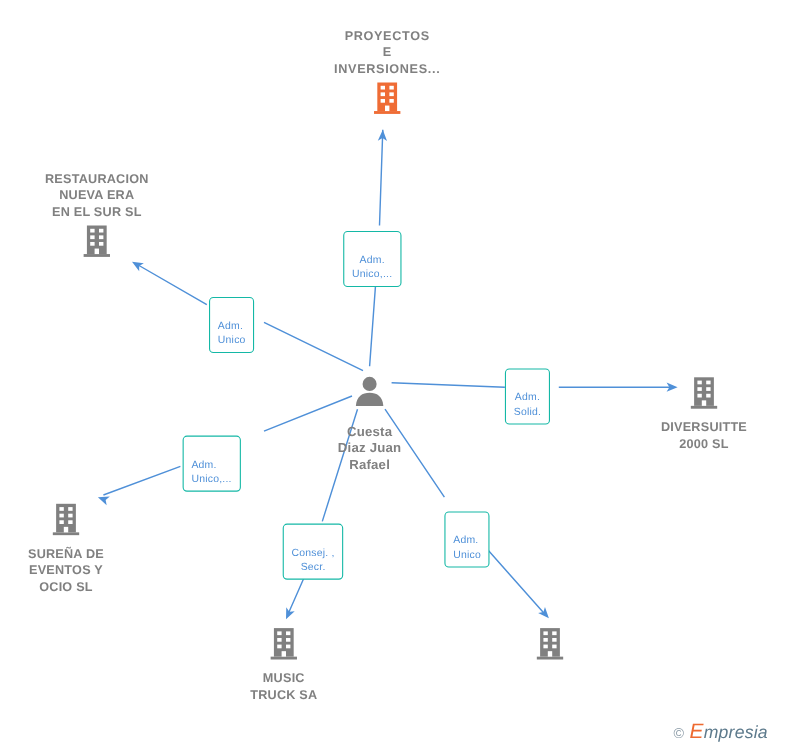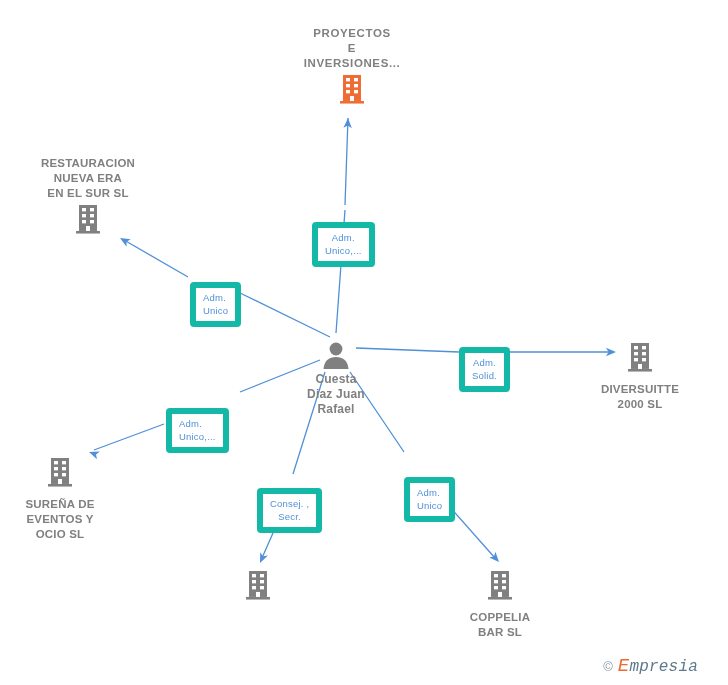--- a/index.html
+++ b/index.html
@@ -52,56 +52,55 @@
   }
   .node.label-above .label {
     margin-bottom: 3px;
   }
   .node.label-below .label {
     margin-top: 10px;
   }
   .node.person .label {
     font-size: 12px;
     line-height: 15px;
-    margin-top: 2px;
+    margin-top: 15px;
   }
   .edge-label {
     position: absolute;
     box-sizing: border-box;
-    border: 6px solid #14b8a6;
+    border: 1px solid #14b8a6;
     border-radius: 4px;
     background: #ffffff;
     color: #4f90d8;
     font-size: 9.5px;
     line-height: 13px;
-    padding: 3px 7px 4px 7px;
+    padding: 19px 7px 4px 7px;
     white-space: pre-line;
     text-align: center;
     letter-spacing: 0.2px;
-    margin-top: 12px;
   }
   .edge-label.align-left {
     text-align: left;
   }
   .watermark {
     position: absolute;
     right: 10px;
     bottom: 8px;
     display: flex;
     align-items: center;
     gap: 5px;
     font-size: 15px;
     color: #7a8c99;
   }
   .watermark .copy {
     font-size: 13px;
     color: #8a9aa6;
   }
   .watermark .brand {
-    font-family: Liberation Mono, monospace;
+    font-family: Liberation Sans, sans-serif;
     font-style: italic;
     font-size: 16px;
     color: #5d7a8c;
     letter-spacing: 0.2px;
   }
   .watermark .brand .cap {
     color: #ee6a30;
     font-size: 19px;
   }
 </style>
@@ -194,35 +193,35 @@
             <rect x="5" y="1" width="18" height="26" fill="#808080"></rect>
             <rect x="2" y="27" width="24" height="2.6" fill="#808080"></rect>
             <rect x="8" y="4" width="4" height="3.4" fill="#ffffff"></rect>
             <rect x="16" y="4" width="4" height="3.4" fill="#ffffff"></rect>
             <rect x="8" y="10" width="4" height="3.4" fill="#ffffff"></rect>
             <rect x="16" y="10" width="4" height="3.4" fill="#ffffff"></rect>
             <rect x="8" y="16" width="4" height="3.4" fill="#ffffff"></rect>
             <rect x="16" y="16" width="4" height="3.4" fill="#ffffff"></rect>
             <rect x="12" y="22" width="4" height="5" fill="#ffffff"></rect>
           </svg></span>
+        <span class="label">MUSIC
+TRUCK SA</span>
       </div>
       <div class="node company label-below" style="left: 500px; top: 570px;">
         <span class="icon-wrap"><svg width="28" height="29.96" viewBox="0 0 28 30" xmlns="http://www.w3.org/2000/svg">
             <rect x="5" y="1" width="18" height="26" fill="#808080"></rect>
             <rect x="2" y="27" width="24" height="2.6" fill="#808080"></rect>
             <rect x="8" y="4" width="4" height="3.4" fill="#ffffff"></rect>
             <rect x="16" y="4" width="4" height="3.4" fill="#ffffff"></rect>
             <rect x="8" y="10" width="4" height="3.4" fill="#ffffff"></rect>
             <rect x="16" y="10" width="4" height="3.4" fill="#ffffff"></rect>
             <rect x="8" y="16" width="4" height="3.4" fill="#ffffff"></rect>
             <rect x="16" y="16" width="4" height="3.4" fill="#ffffff"></rect>
             <rect x="12" y="22" width="4" height="5" fill="#ffffff"></rect>
           </svg></span>
-        <span class="label">COPPELIA
-BAR SL</span>
       </div>
       <div class="node person label-below" style="left: 336px; top: 340px;">
         <span class="icon-wrap"><svg width="30" height="30" viewBox="0 0 30 30" xmlns="http://www.w3.org/2000/svg">
             <circle cx="15" cy="9" r="6.4" fill="#808080"></circle>
             <path d="M2.5 29 C3.2 20.2 8.4 17 15 17 C21.6 17 26.8 20.2 27.5 29 Z" fill="#808080"></path>
           </svg></span>
         <span class="label">Cuesta
 Diaz Juan
 Rafael</span>
       </div>

